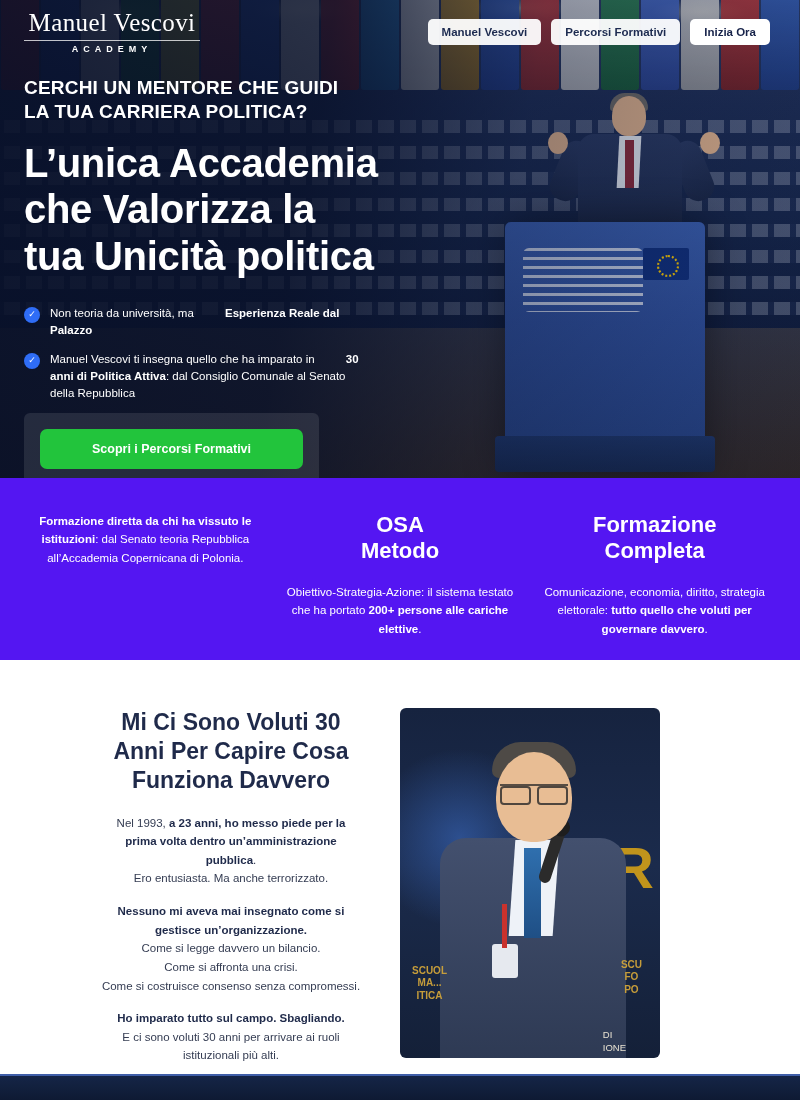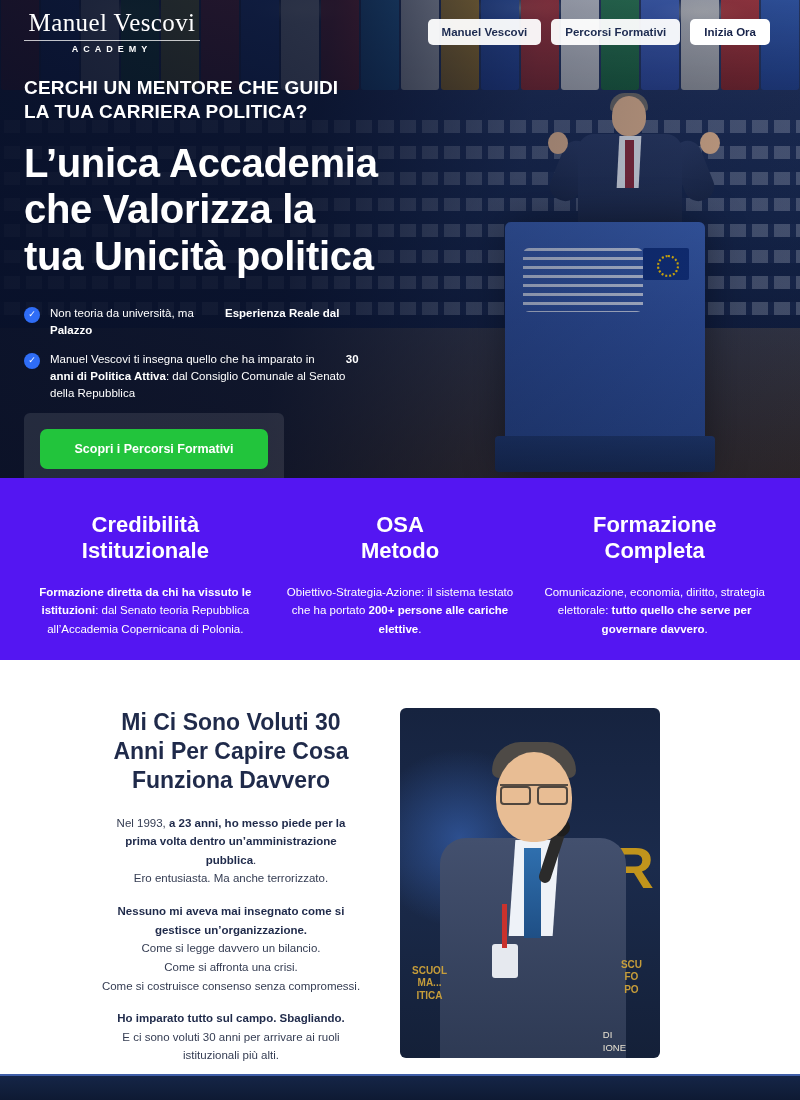--- a/index.html
+++ b/index.html
@@ -233,21 +233,21 @@
     width: 16px; height: 16px;
     border-radius: 50%;
     background: #2f6df6;
     color: #fff;
     font-size: 9px;
     display: flex; align-items: center; justify-content: center;
     margin-top: 2px;
   }
   .bullet b { font-weight: bold; padding-left: 28px; }
   .cta-wrap {
-    width: 260px;
+    width: 295px;
     background: rgba(255,255,255,.10);
     border-radius: 6px;
     padding: 16px;
   }
   .cta-btn {
     display: block;
     width: 100%;
     background: #22c43c;
     color: #fff;
     font-size: 12.5px;
@@ -504,41 +504,37 @@
     </div>
 
     <div class="cta-wrap">
       <button class="cta-btn">Scopri i Percorsi Formativi</button>
     </div>
   </div>
 </div>
 
 <div class="band">
   <div class="band-col">
-    <div class="band-title">
-      <div>Credibilità</div>
-      <div>Istituzionale</div>
-    </div>
     <div class="band-text"><span></span><b>Formazione diretta da chi ha vissuto le istituzioni</b><span>: dal Senato teoria Repubblica all’Accademia Copernicana di Polonia.</span></div>
   </div>
 
   <div class="band-col">
     <div class="band-title">
       <div>OSA</div>
       <div>Metodo</div>
     </div>
     <div class="band-text"><span>Obiettivo-Strategia-Azione: il sistema testato che ha portato </span><b>200+ persone alle cariche elettive</b><span>.</span></div>
   </div>
 
   <div class="band-col">
     <div class="band-title">
       <div>Formazione</div>
       <div>Completa</div>
     </div>
-    <div class="band-text"><span>Comunicazione, economia, diritto, strategia elettorale: </span><b>tutto quello che serve per governare davvero</b><span>.</span></div>
+    <div class="band-text"><span>Comunicazione, economia, diritto, strategia elettorale: </span><b>tutto quello che voluti per governare davvero</b><span>.</span></div>
   </div>
 </div>
 
 <div class="story">
   <div class="story-left">
     <div class="story-title">
       <div>Mi Ci Sono Voluti 30</div>
       <div>Anni Per Capire Cosa</div>
       <div>Funziona Davvero</div>
     </div>

